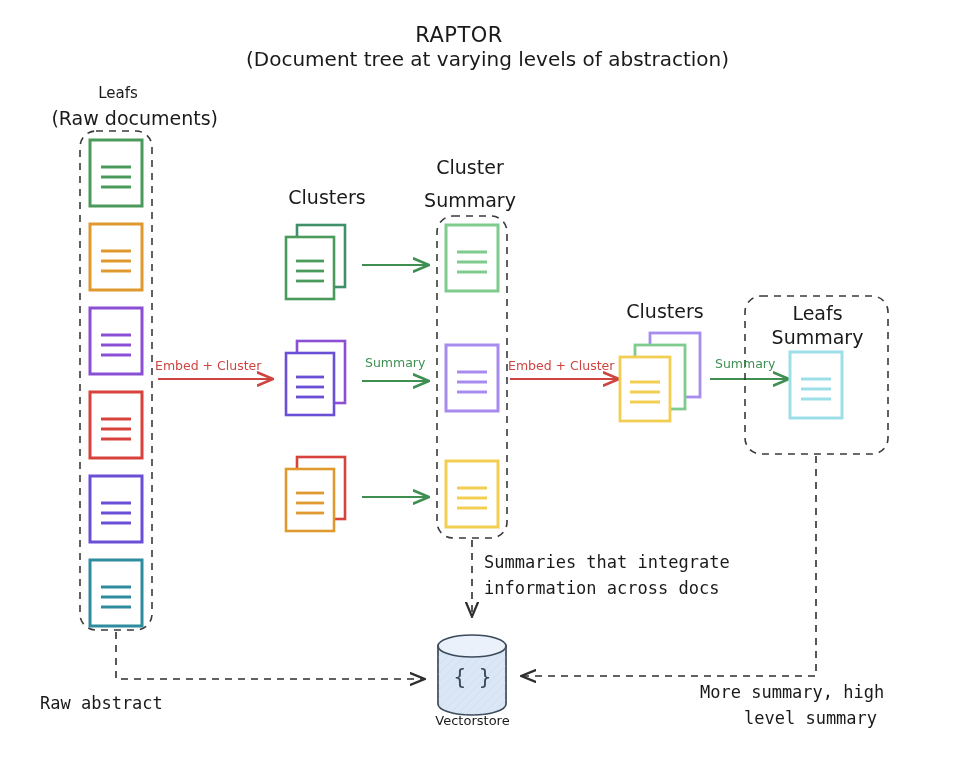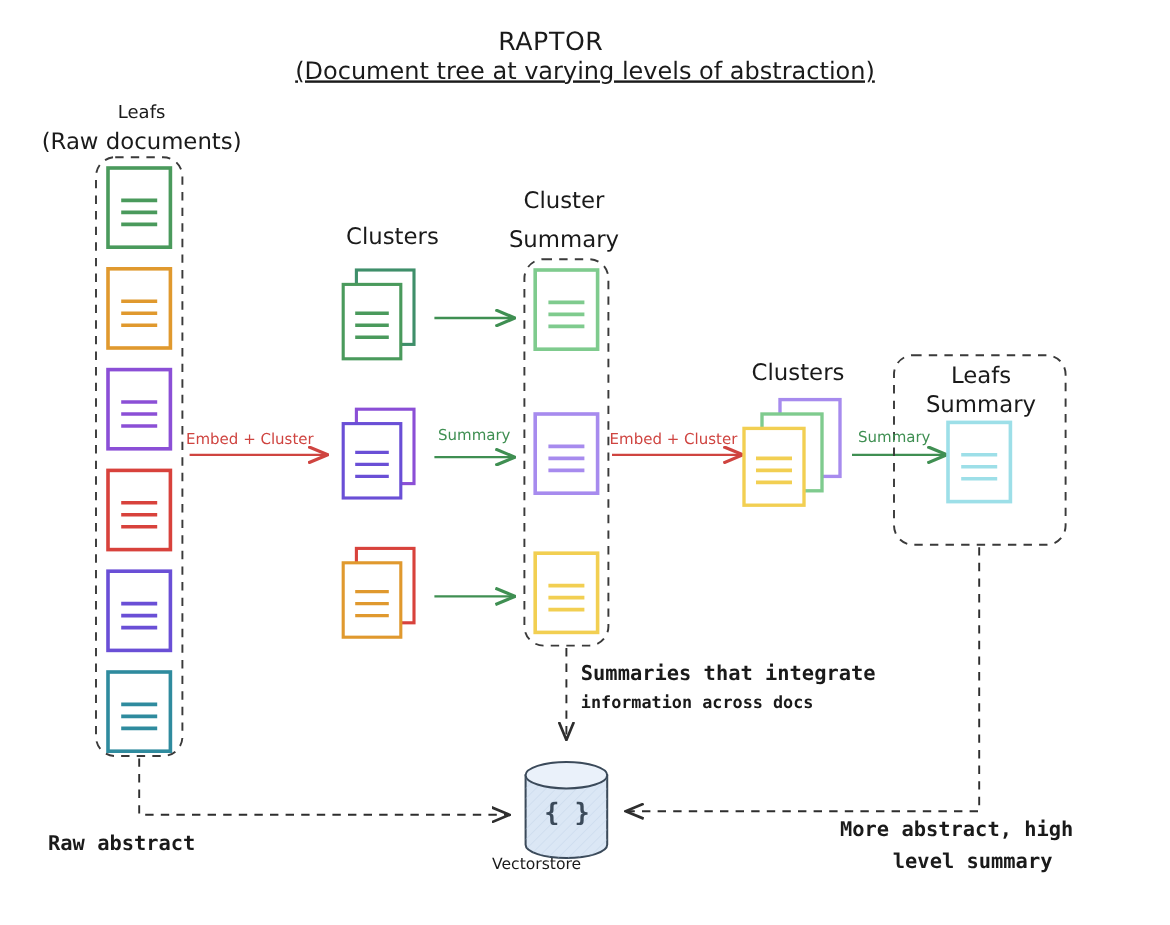--- a/index.html
+++ b/index.html
@@ -2,52 +2,52 @@
 <html><head>
 <meta charset="utf-8">
 <style>
   html,body{margin:0;padding:0;background:#ffffff;}
   body{width:975px;height:771px;position:relative;overflow:hidden;
        font-family:"DejaVu Sans",sans-serif;color:#1a1a1a;}
 
   #canvas{position:absolute;inset:0;width:975px;height:771px;}
 
   .hand{font-family:"DejaVu Sans",sans-serif;font-weight:400;}
-  .mono{font-family:"DejaVu Sans Mono",monospace;font-weight:bold;}
+  .mono{font-family:"DejaVu Sans Mono",monospace;}
 
   
   .tx{position:absolute;white-space:pre;line-height:1.25;}
 
   #title-main{left:0;top:22px;width:918px;text-align:center;font-size:21px;letter-spacing:.5px;}
-  #title-sub{left:0;top:47px;width:975px;text-align:center;font-size:20px;text-decoration:underline;}
+  #title-sub{left:0;top:47px;width:975px;text-align:center;font-size:20px;}
 
   #lbl-leafs{left:18px;top:84px;width:200px;text-align:center;font-size:15px;}
-  #lbl-leafs2{left:18px;top:107px;width:200px;text-align:center;font-size:19px;}
+  #lbl-leafs2{left:18px;top:107px;width:200px;text-align:right;font-size:19px;}
 
   #lbl-clusters1{left:232px;top:186px;width:190px;text-align:center;font-size:19px;}
   #lbl-csum1{left:400px;top:156px;width:140px;text-align:center;font-size:19px;}
   #lbl-csum2{left:400px;top:189px;width:140px;text-align:center;font-size:19px;}
 
   #lbl-clusters2{left:570px;top:300px;width:190px;text-align:center;font-size:19px;}
   #lbl-root1{left:740px;top:302px;width:155px;text-align:center;font-size:19px;}
   #lbl-root2{left:740px;top:326px;width:155px;text-align:center;font-size:19px;}
 
   #lbl-embed1{left:155px;top:358px;font-size:12.5px;color:#cf4440;}
   #lbl-sum1{left:365px;top:355px;font-size:12.5px;color:#3f8f52;}
   #lbl-embed2{left:508px;top:358px;font-size:12.5px;color:#cf4440;}
   #lbl-sum2{left:715px;top:356px;font-size:12.5px;color:#3f8f52;}
 
   #note1{left:484px;top:552px;font-size:17px;}
-  #note2{left:484px;top:578px;font-size:14px;}
+  #note2{left:484px;top:578px;font-size:17px;}
 
   #lbl-raw{left:40px;top:693px;font-size:17px;}
   #lbl-abs1{left:700px;top:682px;font-size:17px;}
   #lbl-abs2{left:744px;top:708px;font-size:17px;text-align:center;}
 
-  #lbl-vs{left:410px;top:713px;width:125px;font-size:13px;}
+  #lbl-vs{left:410px;top:713px;width:125px;text-align:center;font-size:13px;}
   #lbl-braces{left:410px;top:664px;width:125px;text-align:center;font-size:21px;color:#3b4a5a;}
 </style>
 </head>
 <body>
 
 <svg id="canvas" viewBox="0 0 975 771">
   <defs>
     <marker id="ar-red" markerWidth="9" markerHeight="8" refX="8" refY="4" orient="auto">
       <path d="M0,0.4 L8.6,4 L0,7.6" fill="none" stroke="#cf4440" stroke-width="1.4"></path>
     </marker>
@@ -207,17 +207,17 @@
 
 <div class="tx hand" id="lbl-embed1">Embed + Cluster</div>
 <div class="tx hand" id="lbl-sum1">Summary</div>
 <div class="tx hand" id="lbl-embed2">Embed + Cluster</div>
 <div class="tx hand" id="lbl-sum2">Summary</div>
 
 <div class="tx mono" id="note1">Summaries that integrate</div>
 <div class="tx mono" id="note2">information across docs</div>
 
 <div class="tx mono" id="lbl-raw">Raw abstract</div>
-<div class="tx mono" id="lbl-abs1">More abstract, high</div>
+<div class="tx mono" id="lbl-abs1">More summary, high</div>
 <div class="tx mono" id="lbl-abs2">level summary</div>
 
 <div class="tx mono" id="lbl-braces">{ }</div>
 <div class="tx hand" id="lbl-vs">Vectorstore</div>
 
 </body></html>

